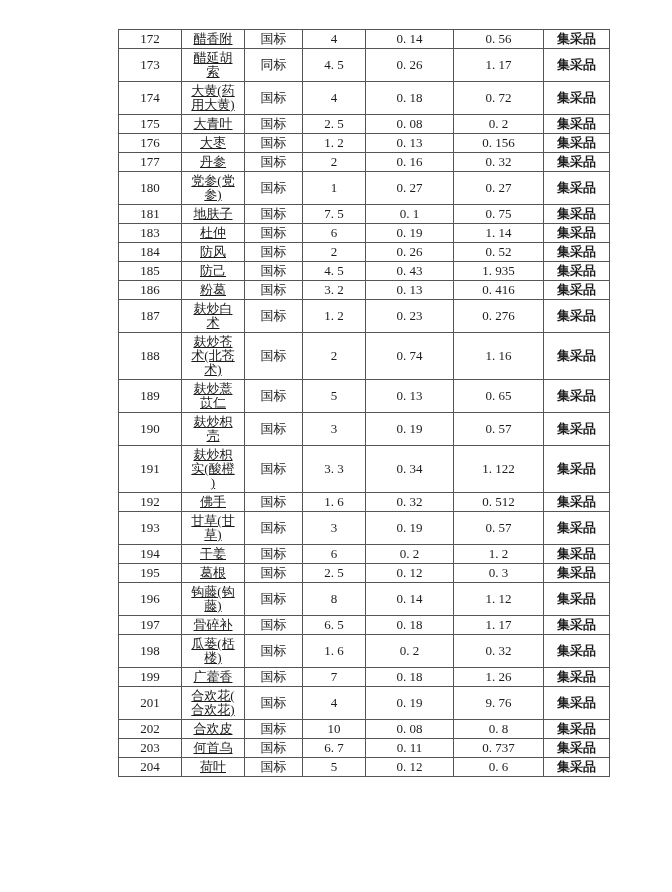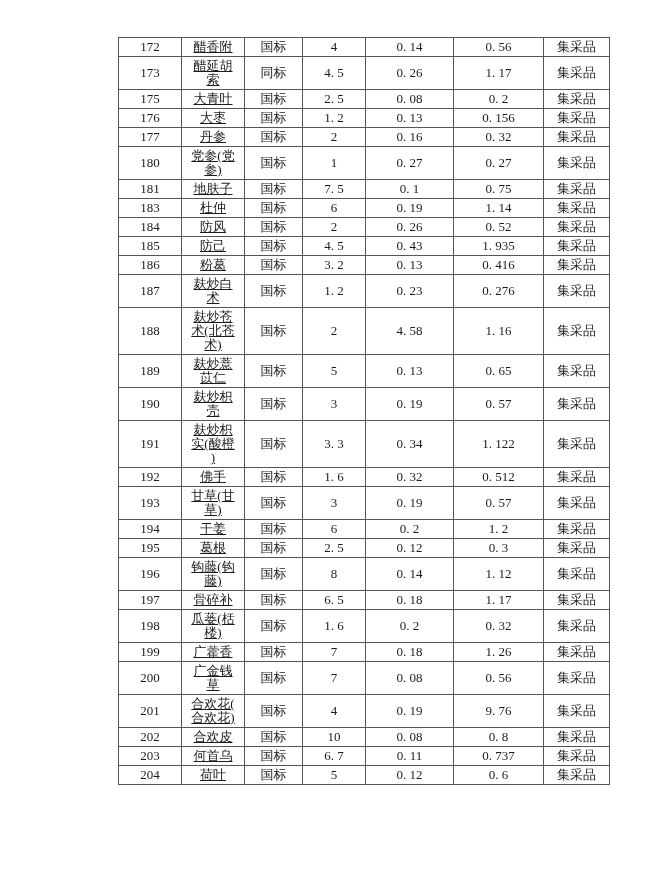--- a/index.html
+++ b/index.html
@@ -11,21 +11,21 @@
     position: relative;
     width: 672px;
     height: 892px;
     background: #ffffff;
     overflow: hidden;
     font-family: "Liberation Serif", "DejaVu Serif", serif;
   }
   table.price-table {
     position: absolute;
     left: 118px;
-    top: 37px;
+    top: 29px;
     width: 470px;
     border-collapse: collapse;
     table-layout: fixed;
     color: #1c1c1c;
   }
   table.price-table td {
     border: 1px solid #555555;
     text-align: center;
     vertical-align: middle;
     font-size: 13px;
@@ -34,21 +34,21 @@
     height: 14px;
     overflow: hidden;
   }
   
   td.c0 { width: 60px; }
   td.c1 { width: 60px; white-space: pre-line; text-decoration: underline; }
   td.c2 { width: 55px; }
   td.c3 { width: 60px; }
   td.c4 { width: 85px; }
   td.c5 { width: 87px; }
-  td.c6 { width: 63px; }
+  td.c6 { width: 63px; font-weight: bold; }
 </style>
 </head>
 <body>
 
 <div class="page">
   <table class="price-table">
     <tbody>
         <tr>
           <td class="c0">172</td>
           <td class="c1">醋香附</td>
@@ -62,20 +62,30 @@
           <td class="c0">173</td>
           <td class="c1">醋延胡
 索</td>
           <td class="c2">同标</td>
           <td class="c3">4. 5</td>
           <td class="c4">0. 26</td>
           <td class="c5">1. 17</td>
           <td class="c6">集采品</td>
         </tr>
         <tr>
+          <td class="c0">174</td>
+          <td class="c1">大黄(药
+用大黄)</td>
+          <td class="c2">国标</td>
+          <td class="c3">4</td>
+          <td class="c4">0. 18</td>
+          <td class="c5">0. 72</td>
+          <td class="c6">集采品</td>
+        </tr>
+        <tr>
           <td class="c0">175</td>
           <td class="c1">大青叶</td>
           <td class="c2">国标</td>
           <td class="c3">2. 5</td>
           <td class="c4">0. 08</td>
           <td class="c5">0. 2</td>
           <td class="c6">集采品</td>
         </tr>
         <tr>
           <td class="c0">176</td>
@@ -160,21 +170,21 @@
           <td class="c5">0. 276</td>
           <td class="c6">集采品</td>
         </tr>
         <tr>
           <td class="c0">188</td>
           <td class="c1">麸炒苍
 术(北苍
 术)</td>
           <td class="c2">国标</td>
           <td class="c3">2</td>
-          <td class="c4">4. 58</td>
+          <td class="c4">0. 74</td>
           <td class="c5">1. 16</td>
           <td class="c6">集采品</td>
         </tr>
         <tr>
           <td class="c0">189</td>
           <td class="c1">麸炒薏
 苡仁</td>
           <td class="c2">国标</td>
           <td class="c3">5</td>
           <td class="c4">0. 13</td>
@@ -268,30 +278,20 @@
           <td class="c5">0. 32</td>
           <td class="c6">集采品</td>
         </tr>
         <tr>
           <td class="c0">199</td>
           <td class="c1">广藿香</td>
           <td class="c2">国标</td>
           <td class="c3">7</td>
           <td class="c4">0. 18</td>
           <td class="c5">1. 26</td>
-          <td class="c6">集采品</td>
-        </tr>
-        <tr>
-          <td class="c0">200</td>
-          <td class="c1">广金钱
-草</td>
-          <td class="c2">国标</td>
-          <td class="c3">7</td>
-          <td class="c4">0. 08</td>
-          <td class="c5">0. 56</td>
           <td class="c6">集采品</td>
         </tr>
         <tr>
           <td class="c0">201</td>
           <td class="c1">合欢花(
 合欢花)</td>
           <td class="c2">国标</td>
           <td class="c3">4</td>
           <td class="c4">0. 19</td>
           <td class="c5">9. 76</td>

